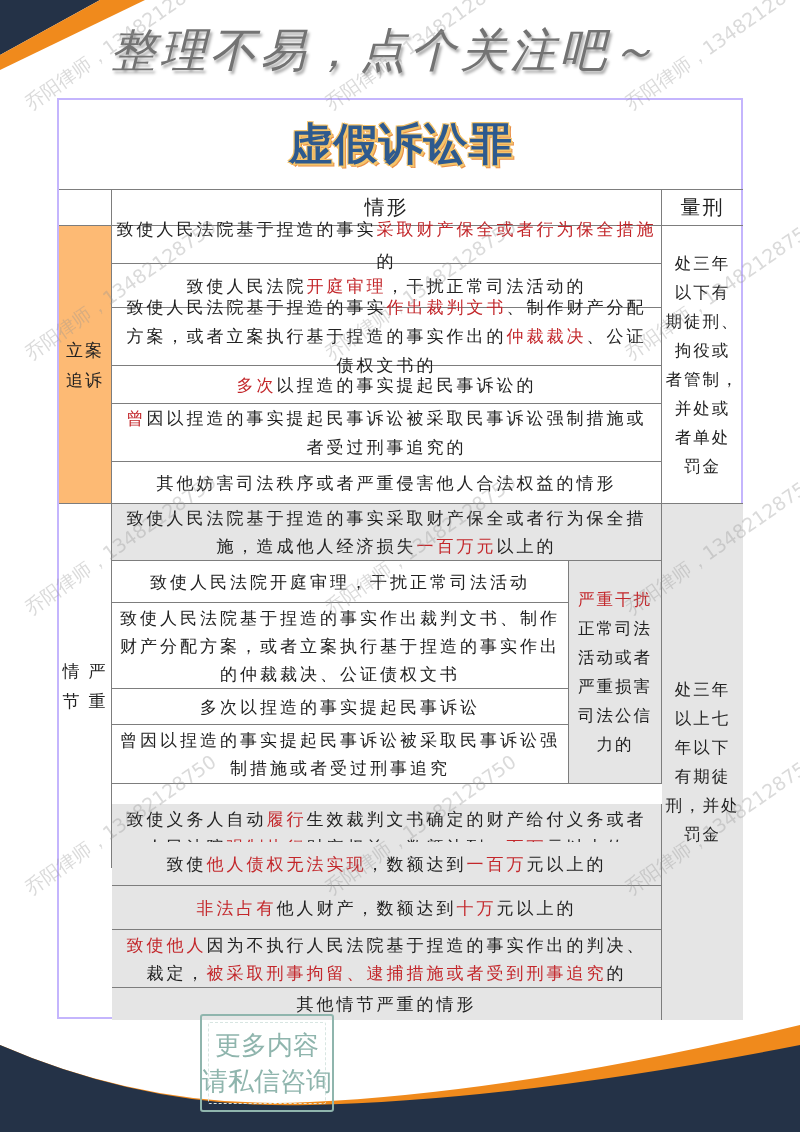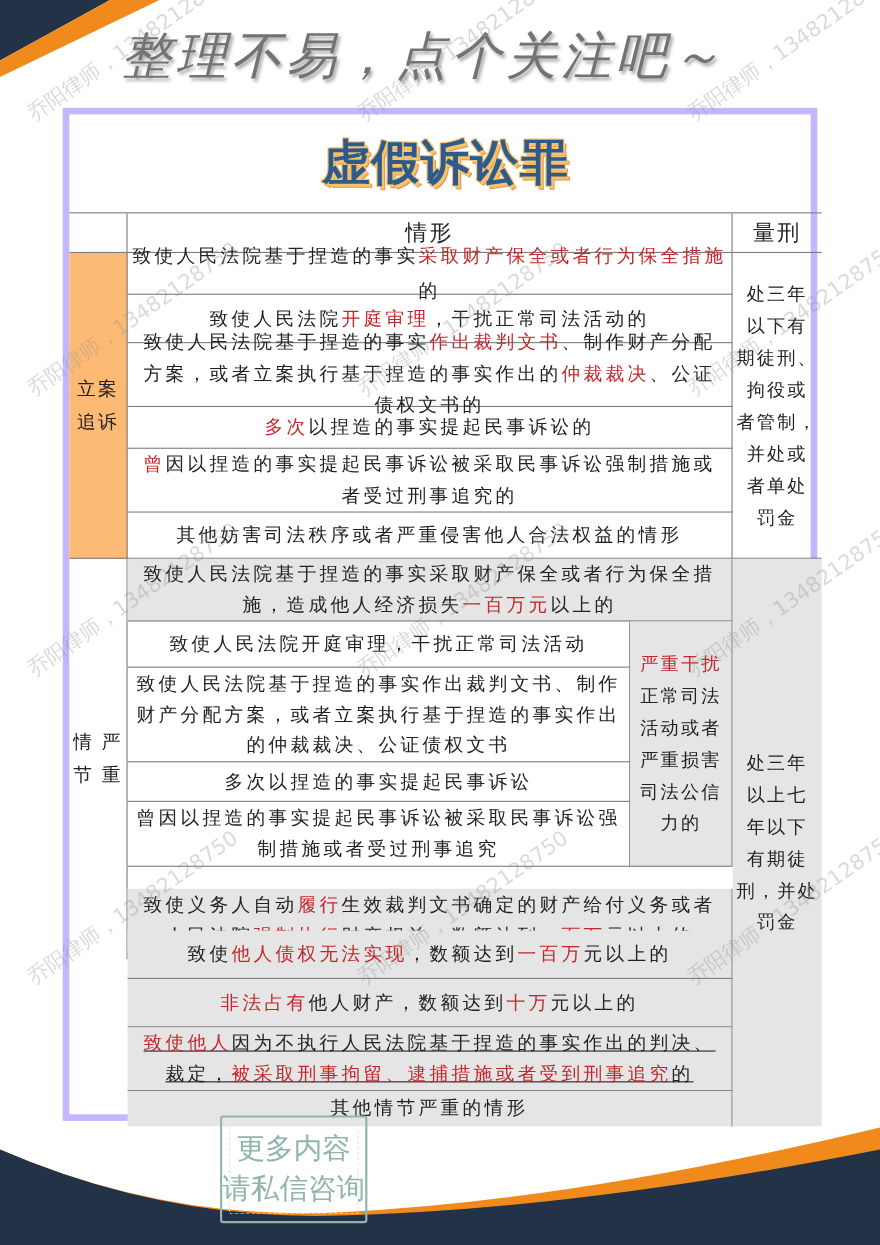--- a/index.html
+++ b/index.html
@@ -14,21 +14,21 @@
       position: absolute; left: 110px; top: 20px; width: 560px; height: 60px;
       font-family: "DejaVu Sans", "Liberation Sans", sans-serif;
       font-size: 46px; font-style: italic; font-weight: normal; color: #737373;
       letter-spacing: 4px; text-shadow: 2px 3px 3px rgba(0,0,0,0.35);
       white-space: nowrap;
     }
 
     
     .sheet {
       position: absolute; left: 57px; top: 98px; width: 686px; height: 921px;
-      border: 6px solid #c4b5fd; background: #fff;
+      border: 2px solid #c4b5fd; background: #fff;
     }
     .title-row {
       position: absolute; left: 0; top: 0; width: 684px; height: 90px;
       border-bottom: 1px solid #7d7d7d;
       display: flex; align-items: center; justify-content: center;
     }
     .big-title {
       font-family: "DejaVu Sans", "Liberation Sans", sans-serif;
       font-weight: bold; font-size: 44px; color: #2e5a8e; letter-spacing: 1px;
       text-shadow: 2px 2px 0 #f5c46a, -1px -1px 0 #f5c46a, 1px -1px 0 #f5c46a, -1px 1px 0 #f5c46a, 3px 3px 0 #e8904a;
@@ -150,21 +150,21 @@
   <div class="cell gray" style="left:53px;top:684px;width:550px;height:58px;margin-top:20px;">
     <span class="txt sent" style="padding:0 6px;line-height:28px;"><span>致使义务人自动</span><span class="hl">履行</span><span>生效裁判文书确定的财产给付义务或者人民法院</span><span class="hl">强制执行</span><span>财产权益，数额达到</span><span class="hl">一百万</span><span>元以上的</span></span>
   </div>
   <div class="cell gray" style="left:53px;top:742px;width:550px;height:44px;">
     <span class="txt sent"><span>致使</span><span class="hl">他人债权无法实现</span><span>，数额达到</span><span class="hl">一百万</span><span>元以上的</span></span>
   </div>
   <div class="cell gray" style="left:53px;top:786px;width:550px;height:44px;">
     <span class="txt sent"><span class="hl">非法占有</span><span>他人财产，数额达到</span><span class="hl">十万</span><span>元以上的</span></span>
   </div>
   <div class="cell gray" style="left:53px;top:830px;width:550px;height:58px;">
-    <span class="txt sent" style="padding:12px 6px;line-height:28px;text-decoration:underline;"><span class="hl">致使他人</span><span>因为不执行人民法院基于捏造的事实作出的判决、裁定，</span><span class="hl">被采取刑事拘留、逮捕措施或者受到刑事追究</span><span>的</span></span>
+    <span class="txt sent" style="padding:12px 6px;line-height:28px;"><span class="hl">致使他人</span><span>因为不执行人民法院基于捏造的事实作出的判决、裁定，</span><span class="hl">被采取刑事拘留、逮捕措施或者受到刑事追究</span><span>的</span></span>
   </div>
   <div class="cell gray" style="left:53px;top:888px;width:550px;height:32px;border-bottom:none;">
     <span class="txt sent"><span>其他情节严重的情形</span></span>
   </div>
 
   <div class="cell gray" style="left:603px;top:404px;width:81px;height:516px;border-right:none;border-bottom:none;flex-direction:column;">
     <span class="txt">处三年</span>
     <span class="txt">以上七</span>
     <span class="txt">年以下</span>
     <span class="txt">有期徒</span>

